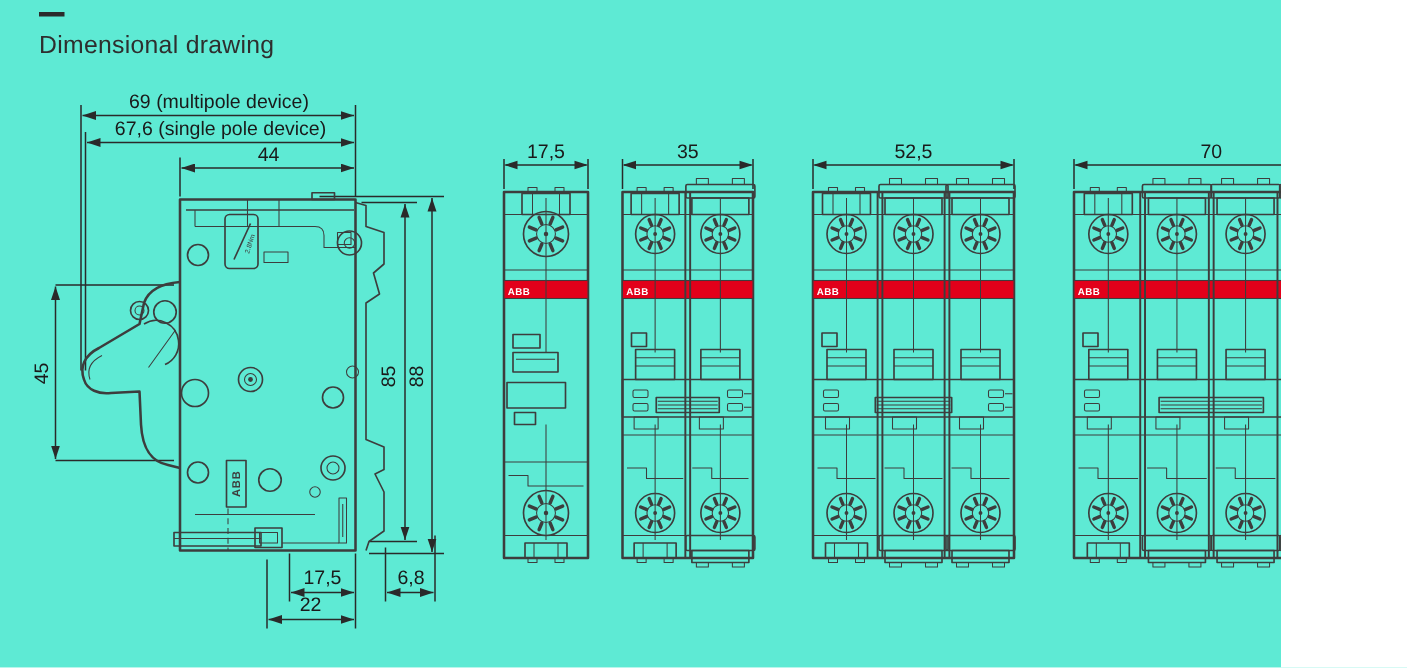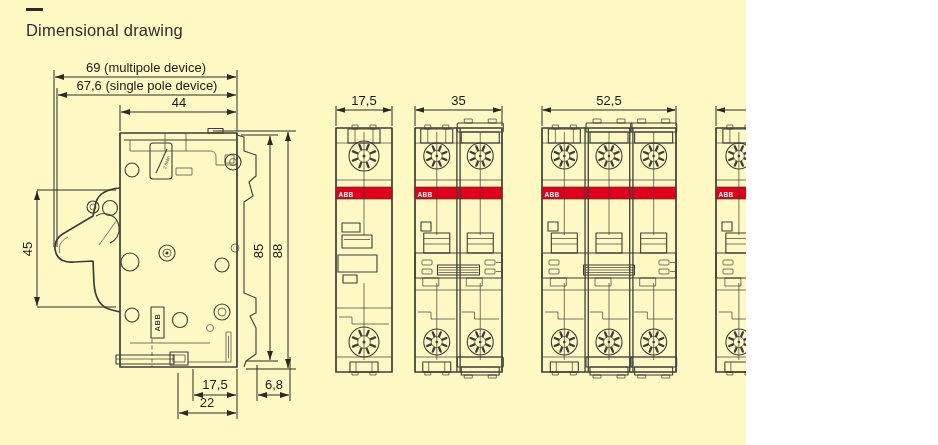--- a/index.html
+++ b/index.html
@@ -1,16 +1,16 @@
 <!DOCTYPE html>
 <html><head>
 <meta charset="utf-8">
 <style>
   html,body{margin:0;padding:0;background:#ffffff;}
-  .stage{position:relative;width:746px;height:445px;background:#fef9c3;overflow:hidden;
+  .stage{position:relative;width:854px;height:445px;background:#5eead4;overflow:hidden;
          font-family:"Liberation Sans",sans-serif;}
   .hdr{position:absolute;left:26px;top:8px;}
   .hdr .dash{width:17px;height:3px;background:#2b2b2b;}
   .hdr h1{margin:10px 0 0 0;font-size:16.5px;font-weight:500;color:#2e2e2e;letter-spacing:.2px;}
   svg{position:absolute;overflow:visible;}
   svg .ln{stroke:#3d3d3d;fill:none;stroke-width:1.1;stroke-linejoin:round;}
   svg .lnb{stroke-width:1.7;}
   svg .thin{stroke-width:.7;}
   svg .s12{stroke-width:1.3;}
   svg .dim{stroke:#2a2a2a;stroke-width:1;fill:none;}

